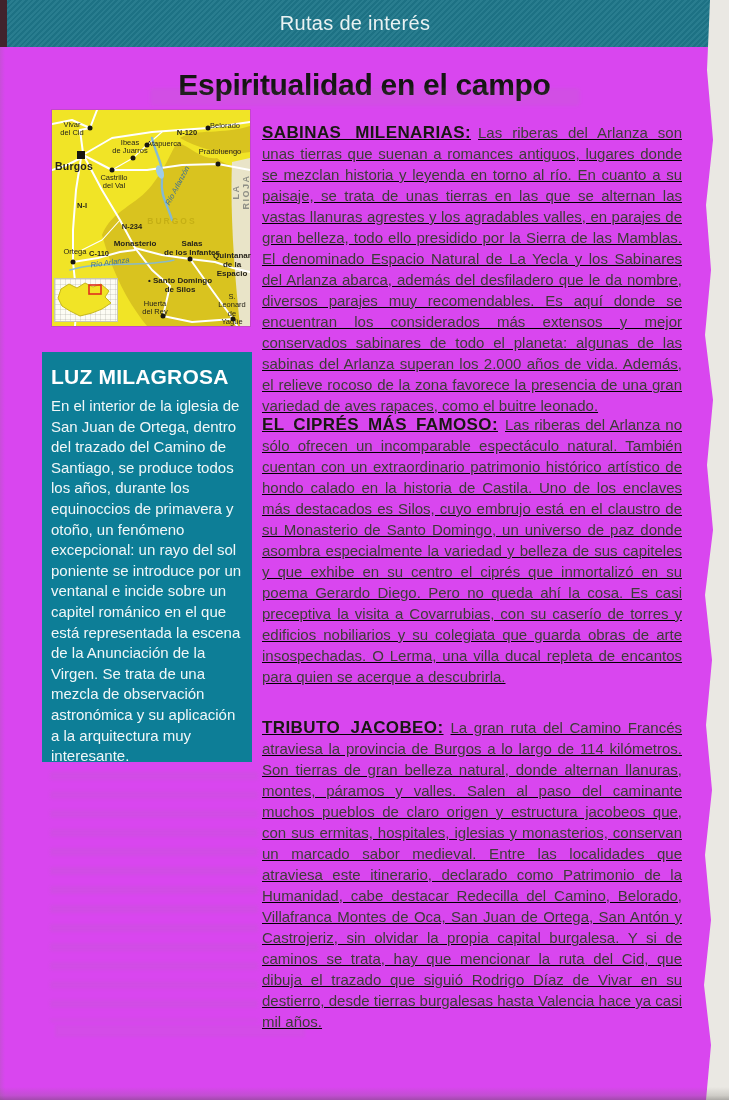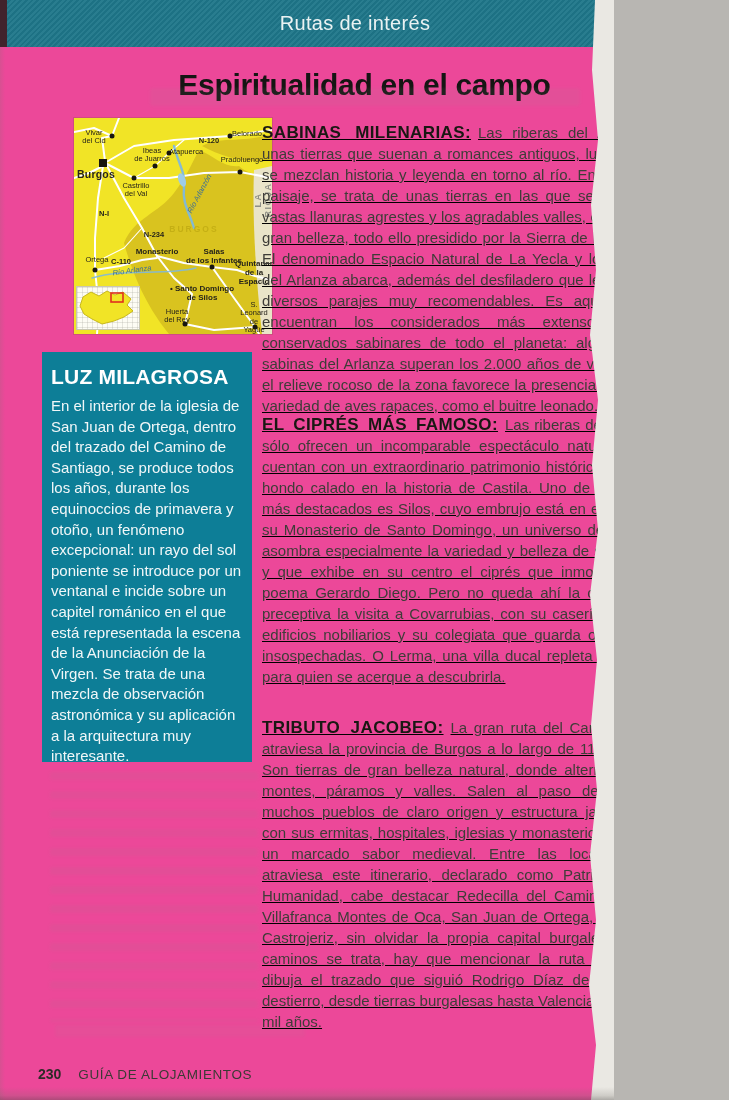--- a/index.html
+++ b/index.html
@@ -1,39 +1,39 @@
 <!DOCTYPE html>
 <html><head>
 <meta charset="utf-8">
 <style>
   html,body{margin:0;padding:0;}
   body{font-family:"Liberation Sans",sans-serif;background:#b8b6b2;}
-  .page{position:relative;width:614px;height:1100px;background:#ec4899;overflow:hidden;}
+  .page{position:relative;width:729px;height:1100px;background:#d946ef;overflow:hidden;}
 
   
   .header-bar{position:absolute;top:0;left:0;width:729px;height:47px;background:#1e7689;
     background-image:repeating-linear-gradient(135deg,rgba(255,255,255,.05) 0 2px,rgba(0,0,0,.04) 2px 4px);}
   .header-sliver{position:absolute;top:0;left:0;width:7px;height:47px;background:#41232c;}
   .header-label{position:absolute;top:0;left:0;width:710px;height:47px;display:flex;align-items:center;justify-content:center;
     color:#eaf2f2;font-size:20px;letter-spacing:.3px;}
 
   
   .page-title{position:absolute;top:68px;left:0;width:729px;text-align:center;margin:0;
     font-size:30px;font-weight:700;color:#151513;letter-spacing:-.3px;}
 
   
   .ghost{position:absolute;filter:blur(1.6px);opacity:.55;pointer-events:none;}
   .ghost-title{left:150px;top:88px;width:430px;height:18px;background:rgba(150,149,144,.18);border-radius:3px;}
   .ghost-left{left:50px;top:772px;width:208px;height:250px;
     background:repeating-linear-gradient(to bottom,rgba(138,138,132,.16) 0 8px,transparent 8px 19px);}
   .ghost-bottom{left:55px;top:1025px;width:250px;height:12px;background:rgba(150,149,144,.14);}
 
   
-  .map{position:absolute;left:52px;top:118px;width:198px;height:216px;background:#f1e426;
-    box-shadow:0 0 0 1px rgba(90,85,30,.18);margin-left:22px;}
+  .map{position:absolute;left:52px;top:110px;width:198px;height:216px;background:#f1e426;
+    box-shadow:0 0 0 1px rgba(90,85,30,.18);}
   .map svg{position:absolute;left:0;top:0;}
   .map-labels{position:absolute;left:0;top:0;width:100%;height:100%;}
   .mlabel{position:absolute;transform:translate(-50%,-50%);font-size:7.5px;line-height:1.12;color:#26241a;
     text-align:center;white-space:pre-line;}
   .mlabel.bold{font-weight:700;font-size:8px;}
   .mlabel.road{font-weight:700;font-size:7.5px;}
   .mlabel.burgos{font-weight:700;font-size:10.5px;letter-spacing:.2px;}
   .mlabel.river{color:#3c6e95;font-style:italic;}
   .mlabel.region{color:#8e8f86;font-size:9px;font-weight:700;letter-spacing:1.5px;}
   .mlabel.watermark{color:#c0ab12;font-size:8.5px;font-weight:700;letter-spacing:2px;opacity:.8;}
@@ -182,21 +182,17 @@
       <p><b class="runin">SABINAS MILENARIAS:</b><span>Las riberas del Arlanza son unas tierras que suenan a romances antiguos, lugares donde se mezclan historia y leyenda en torno al río. En cuanto a su paisaje, se trata de unas tierras en las que se alternan las vastas llanuras agrestes y los agradables valles, en parajes de gran belleza, todo ello presidido por la Sierra de las Mamblas. El denominado Espacio Natural de La Yecla y los Sabinares del Arlanza abarca, además del desfiladero que le da nombre, diversos parajes muy recomendables. Es aquí donde se encuentran los considerados más extensos y mejor conservados sabinares de todo el planeta: algunas de las sabinas del Arlanza superan los 2.000 años de vida. Además, el relieve rocoso de la zona favorece la presencia de una gran variedad de aves rapaces, como el buitre leonado.</span></p>
     </div>
     <div class="section sec-1">
       <p><b class="runin">EL CIPRÉS MÁS FAMOSO:</b><span>Las riberas del Arlanza no sólo ofrecen un incomparable espectáculo natural. También cuentan con un extraordinario patrimonio histórico artístico de hondo calado en la historia de Castila. Uno de los enclaves más destacados es Silos, cuyo embrujo está en el claustro de su Monasterio de Santo Domingo, un universo de paz donde asombra especialmente la variedad y belleza de sus capiteles y que exhibe en su centro el ciprés que inmortalizó en su poema Gerardo Diego. Pero no queda ahí la cosa. Es casi preceptiva la visita a Covarrubias, con su caserío de torres y edificios nobiliarios y su colegiata que guarda obras de arte insospechadas. O Lerma, una villa ducal repleta de encantos para quien se acerque a descubrirla.</span></p>
     </div>
     <div class="section sec-2">
       <p><b class="runin">TRIBUTO JACOBEO:</b><span>La gran ruta del Camino Francés atraviesa la provincia de Burgos a lo largo de 114 kilómetros. Son tierras de gran belleza natural, donde alternan llanuras, montes, páramos y valles. Salen al paso del caminante muchos pueblos de claro origen y estructura jacobeos que, con sus ermitas, hospitales, iglesias y monasterios, conservan un marcado sabor medieval. Entre las localidades que atraviesa este itinerario, declarado como Patrimonio de la Humanidad, cabe destacar Redecilla del Camino, Belorado, Villafranca Montes de Oca, San Juan de Ortega, San Antón y Castrojeriz, sin olvidar la propia capital burgalesa. Y si de caminos se trata, hay que mencionar la ruta del Cid, que dibuja el trazado que siguió Rodrigo Díaz de Vivar en su destierro, desde tierras burgalesas hasta Valencia hace ya casi mil años.</span></p>
     </div>
   </div>
 
-  <div class="footer">
-    <span class="pnum">230</span>
-    <span class="flabel">GUÍA DE ALOJAMIENTOS</span>
-  </div>
 
   <div class="torn-edge"></div>
   <div class="left-edge"></div>
   <div class="bottom-edge"></div>
 </div>
 
 </body></html>

